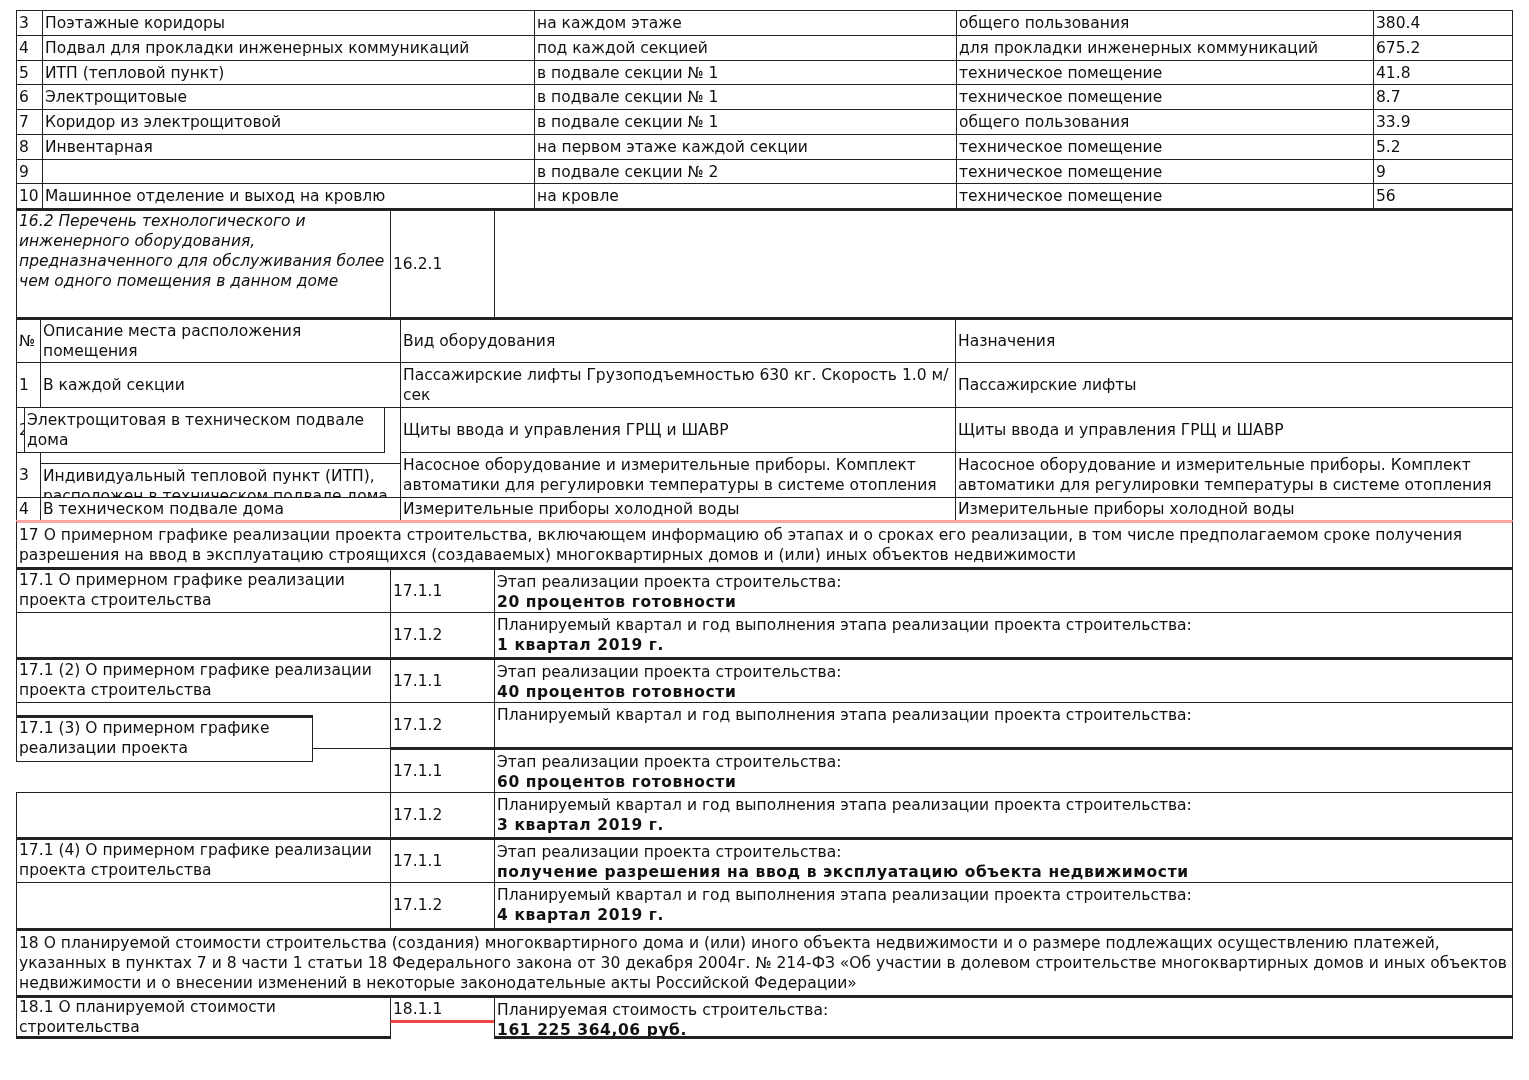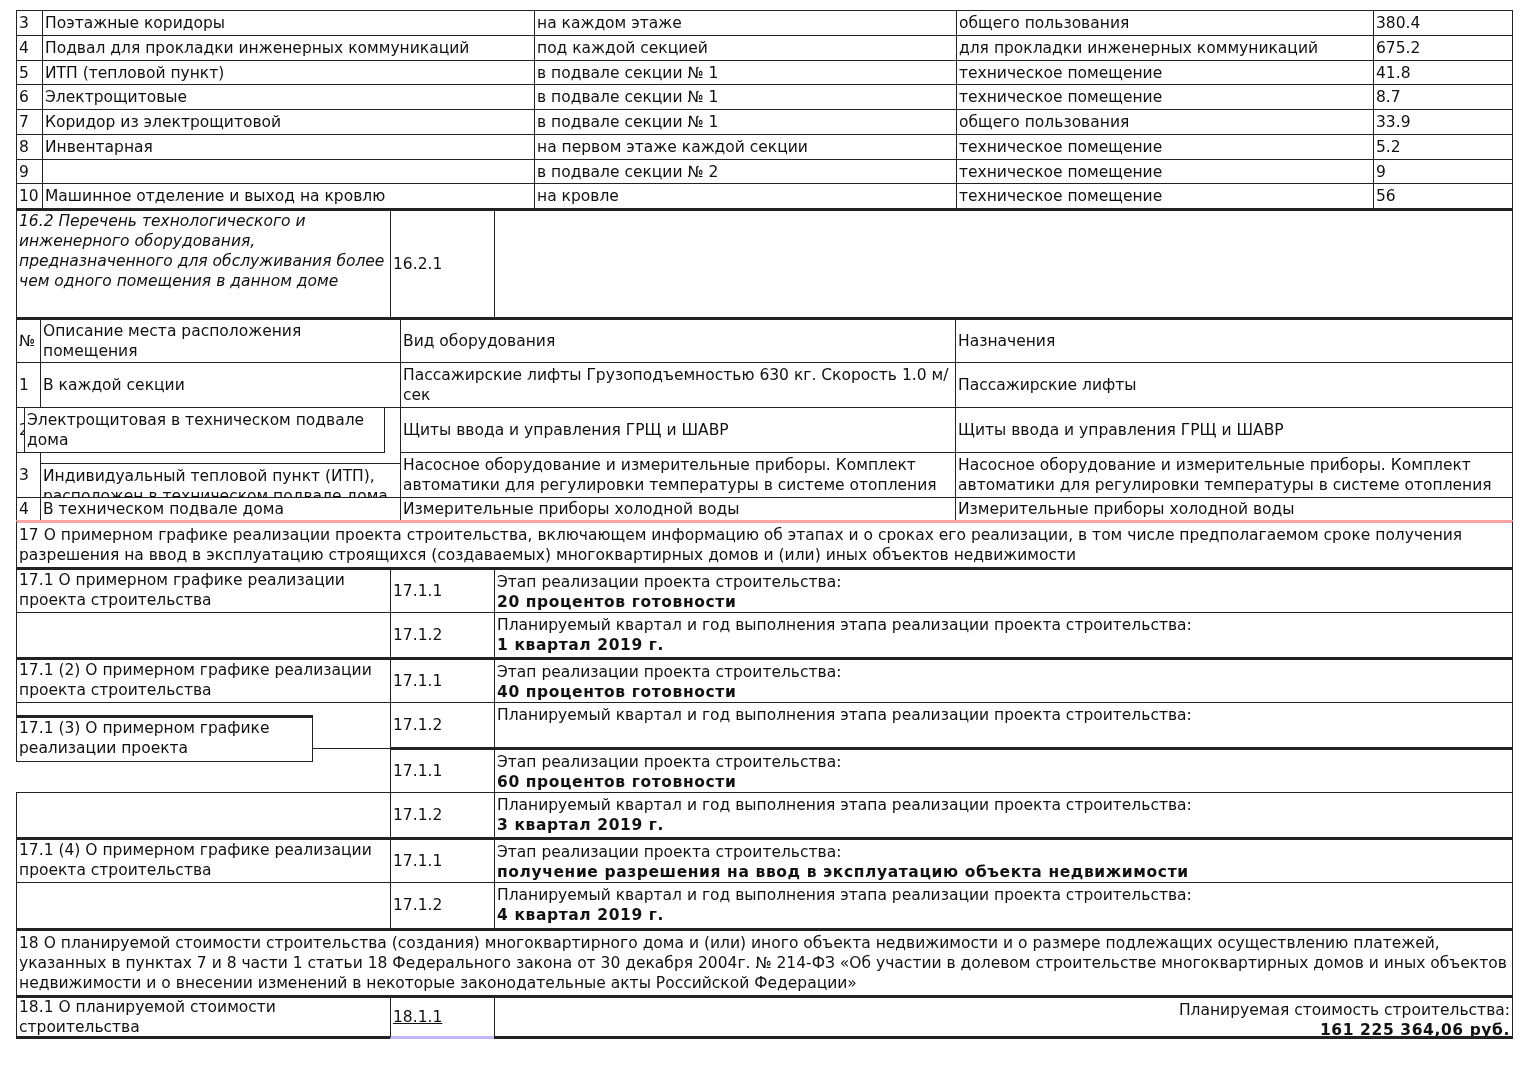--- a/index.html
+++ b/index.html
@@ -330,24 +330,24 @@
         </div>
       </div>
     </div>
 
   <div class="cell" style="left:16px; top:928px; width:1497px; height:68px; border-top:3px solid #222;">
     <span class="txt">18 О планируемой стоимости строительства (создания) многоквартирного дома и (или) иного объекта недвижимости и о размере подлежащих осуществлению платежей, указанных в пунктах 7 и 8 части 1 статьи 18 Федерального закона от 30 декабря 2004г. № 214-ФЗ «Об участии в долевом строительстве многоквартирных домов и иных объектов недвижимости и о внесении изменений в некоторые законодательные акты Российской Федерации»</span>
   </div>
   <div class="cell" style="left:16px; top:995px; width:375px; height:44px; border-top:3px solid #222; border-bottom:3px solid #222;justify-content:center;">
     <span class="txt">18.1 О планируемой стоимости строительства</span>
   </div>
-  <div class="cell" style="left:390px; top:995px; width:105px; height:44px; border-top:3px solid #222; border-bottom:3px solid #c4b5fd;text-decoration:underline;">
+  <div class="cell" style="left:390px; top:995px; width:105px; height:28px; border-top:3px solid #222; border-bottom:3px solid #ef4444;">
     <span class="txt">18.1.1</span>
   </div>
-  <div class="cell stack" style="left:494px; top:995px; width:1019px; height:44px; border-top:3px solid #222; border-bottom:3px solid #222;text-align:right;">
+  <div class="cell stack" style="left:494px; top:995px; width:1019px; height:44px; border-top:3px solid #222; border-bottom:3px solid #222;">
     <span class="l1">Планируемая стоимость строительства:</span>
     <span class="l2">161 225 364,06 руб.</span>
   </div>
 
 </div>
 
 <style>
   .cell.stack { display: block; padding-top: 2px; }
   .cell.stack .l1, .cell.stack .l2 { display: block; line-height: 20px; }
   .cell.stack .l2 { font-weight: bold; letter-spacing: 0.6px; }

